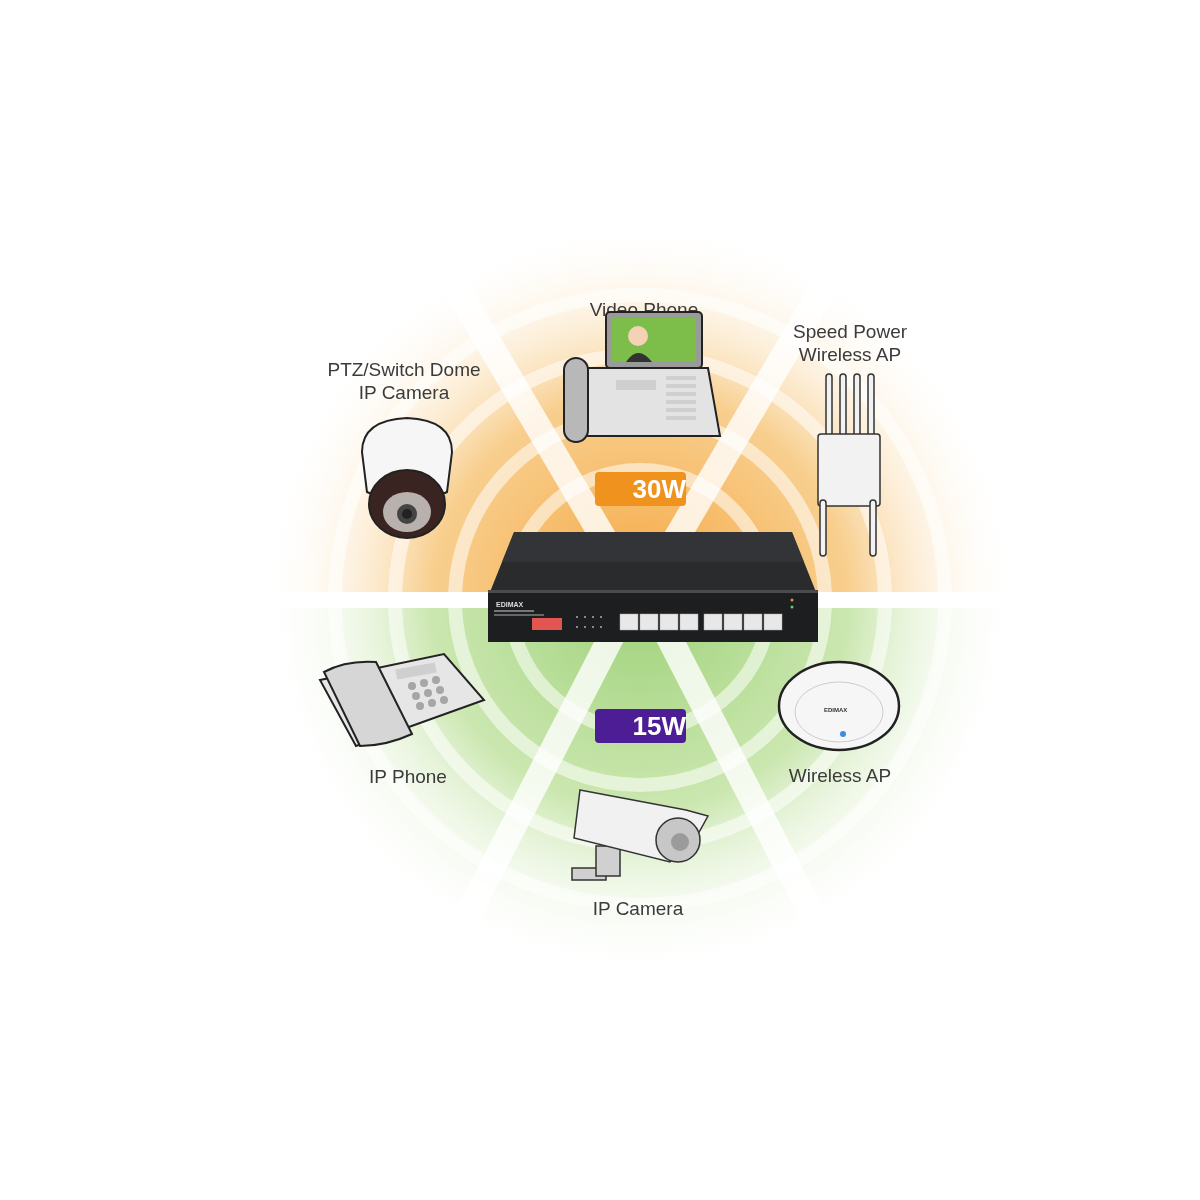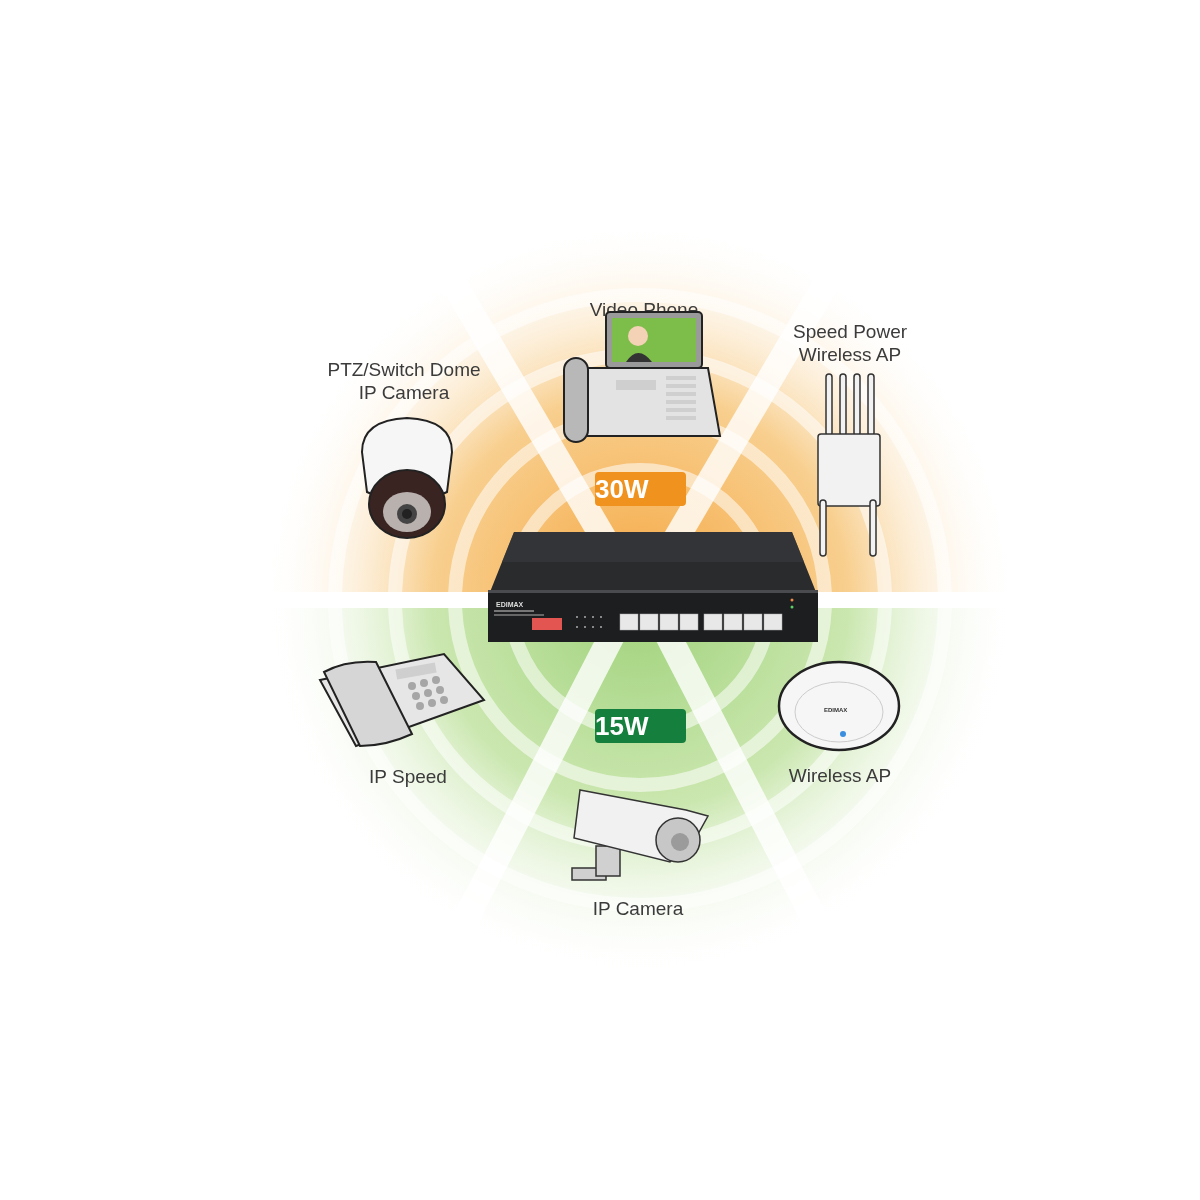--- a/index.html
+++ b/index.html
@@ -1,21 +1,21 @@
 <!DOCTYPE html>
 <html><head>
 <meta charset="utf-8">
 <style>
   html, body { margin:0; padding:0; }
   body { width:1200px; height:1200px; background:#ffffff; position:relative; overflow:hidden;
          font-family:"Liberation Sans", "DejaVu Sans", sans-serif; color:#3a3a3a; }
   .stage { position:absolute; left:0; top:0; width:1200px; height:1200px; }
   .halo { position:absolute; left:0; top:0; width:1200px; height:1200px; }
   .label { position:absolute; text-align:center; font-size:19px; line-height:23px; color:#3b3b3b; white-space:nowrap; }
-  .badge { position:absolute; color:#fff; font-weight:bold; font-size:26px; text-align:left;
+  .badge { position:absolute; color:#fff; font-weight:bold; font-size:26px; text-align:right;
            border-radius:4px; line-height:34px; }
   .title { position:absolute; font-size:25px; font-weight:bold; color:#333; text-align:center; white-space:nowrap; }
   .device { position:absolute; }
 </style>
 </head>
 <body>
 
 <div class="stage">
 
   <svg class="halo" viewBox="0 0 1200 1200">
@@ -71,31 +71,31 @@
   </div>
   <div class="label" style="left:554px; top:271px; width:180px;margin-top:27px;">
     <div>Video Phone</div>
   </div>
   <div class="label" style="left:760px; top:320px; width:180px;">
     <div>Speed Power</div>
     <div>Wireless AP</div>
   </div>
 
   <div class="label" style="left:318px; top:765px; width:180px;">
-    <div>IP Speed</div>
+    <div>IP Phone</div>
   </div>
   <div class="label" style="left:548px; top:897px; width:180px;">
     <div>IP Camera</div>
   </div>
   <div class="label" style="left:750px; top:764px; width:180px;">
     <div>Wireless AP</div>
   </div>
 
   <div class="badge" style="left:595px; top:472px; width:91px; background:#f0921e;">30W</div>
-  <div class="badge" style="left:595px; top:709px; width:91px; background:#15803d;">15W</div>
+  <div class="badge" style="left:595px; top:709px; width:91px; background:#4c1d95;">15W</div>
 
 
   <svg class="device" style="left:486px; top:530px;" width="334" height="116" viewBox="0 0 334 116">
     <polygon points="28,2 306,2 330,62 4,62" fill="#2a2b2d"></polygon>
     <polygon points="28,2 306,2 318,32 16,32" fill="#3a3b3e" opacity="0.6"></polygon>
     <rect x="2" y="60" width="330" height="52" fill="#1d1e20"></rect>
     <rect x="2" y="60" width="330" height="3" fill="#4a4b4e"></rect>
     <text x="10" y="77" fill="#ddd" font-size="7" font-weight="bold" font-family="Liberation Sans, sans-serif">EDIMAX</text>
     <rect x="8" y="80" width="40" height="2" fill="#777"></rect>
     <rect x="8" y="84" width="50" height="2" fill="#666"></rect>

